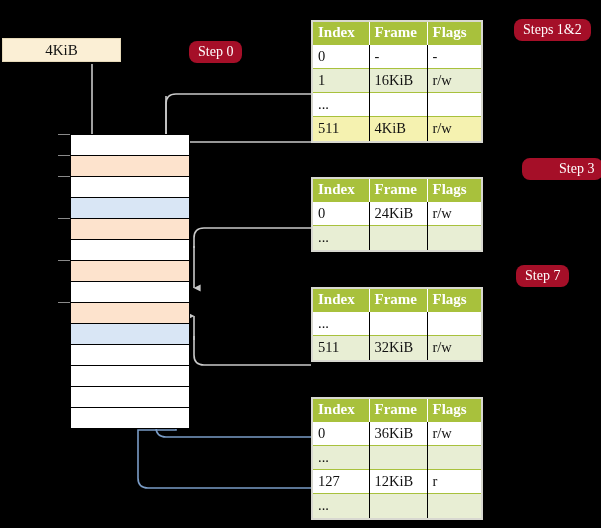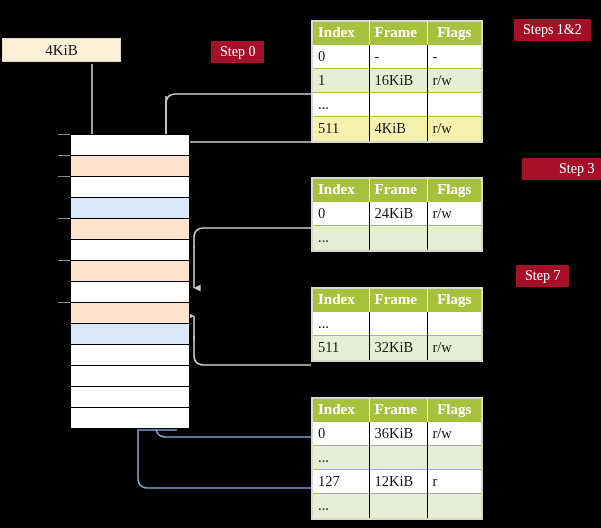--- a/index.html
+++ b/index.html
@@ -46,21 +46,21 @@
 
   
   .badge {
     position: absolute;
     background: #a50f28;
     color: #ffffff;
     font-size: 14px;
     padding: 2px 9px 3px 9px;
     box-sizing: border-box;
     white-space: nowrap;
-    border-radius: 1px;
+    border-radius: 8px;
     line-height: 17px;
   }
 
   
   #memory {
     position: absolute;
     left: 70px;
     top: 134px;
     width: 120px;
     border: 1.5px solid #000000;
@@ -104,21 +104,21 @@
     background: #a8c13c;
     color: #ffffff;
     font-weight: bold;
     text-align: left;
     padding: 2px 5px 3px 5px;
     border-right: 1px solid #ffffff;
     height: 14px;
     box-sizing: border-box;
     font-size: 15px;
   }
-  .ptable th:last-child { border-right: none; text-align: center; }
+  .ptable th:last-child { border-right: none; }
   .ptable td {
     color: #111111;
     text-align: left;
     padding: 2px 5px 3px 5px;
     border-right: 1px solid #000000;
     border-top: 1px solid #a8c13c;
     height: 24px;
     box-sizing: border-box;
     background: #ffffff;
     overflow: hidden;
@@ -175,21 +175,21 @@
 
       <path d="M313,488 L148,488 Q138,488 138,478 L138,430 L176,430 L176,340"></path>
       <path d="M176,360 L176,322" marker-end="url(#ahBlueUp)"></path>
     </g>
   </svg>
 
   <div class="srcbox" style="left:2px; top:38px; width:119px; height:24px;">
     <span>4KiB</span>
   </div>
 
-  <div class="badge" style="left:189px; top:41px;margin-left:22px;">Step 0</div>
+  <div class="badge" style="left:189px; top:41px;">Step 0</div>
   <div class="badge" style="left:514px; top:19px;">Steps 1&amp;2</div>
   <div class="badge" style="left:522px; top:158px;padding-left:37px;">Step 3</div>
   <div class="badge" style="left:516px; top:265px;">Step 7</div>
 
   <div class="tick" style="top:134px;"></div>
   <div class="tick" style="top:155px;"></div>
   <div class="tick" style="top:176px;"></div>
   <div class="tick" style="top:218px;"></div>
   <div class="tick" style="top:260px;"></div>
   <div class="tick" style="top:302px;"></div>

